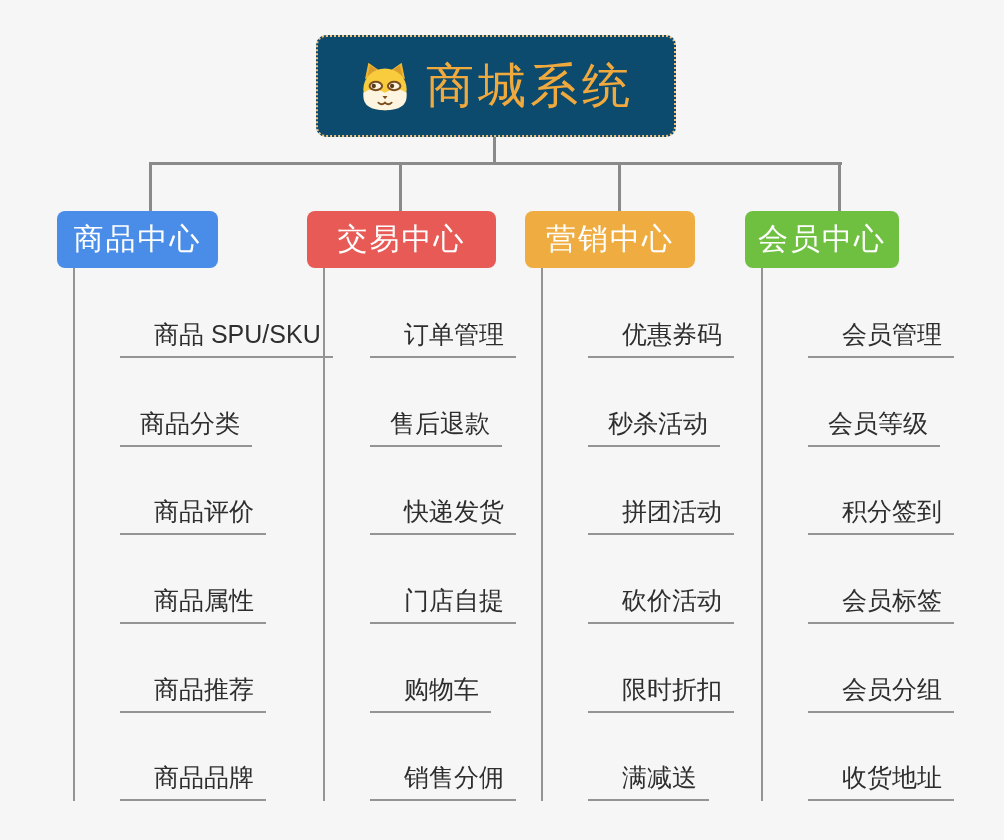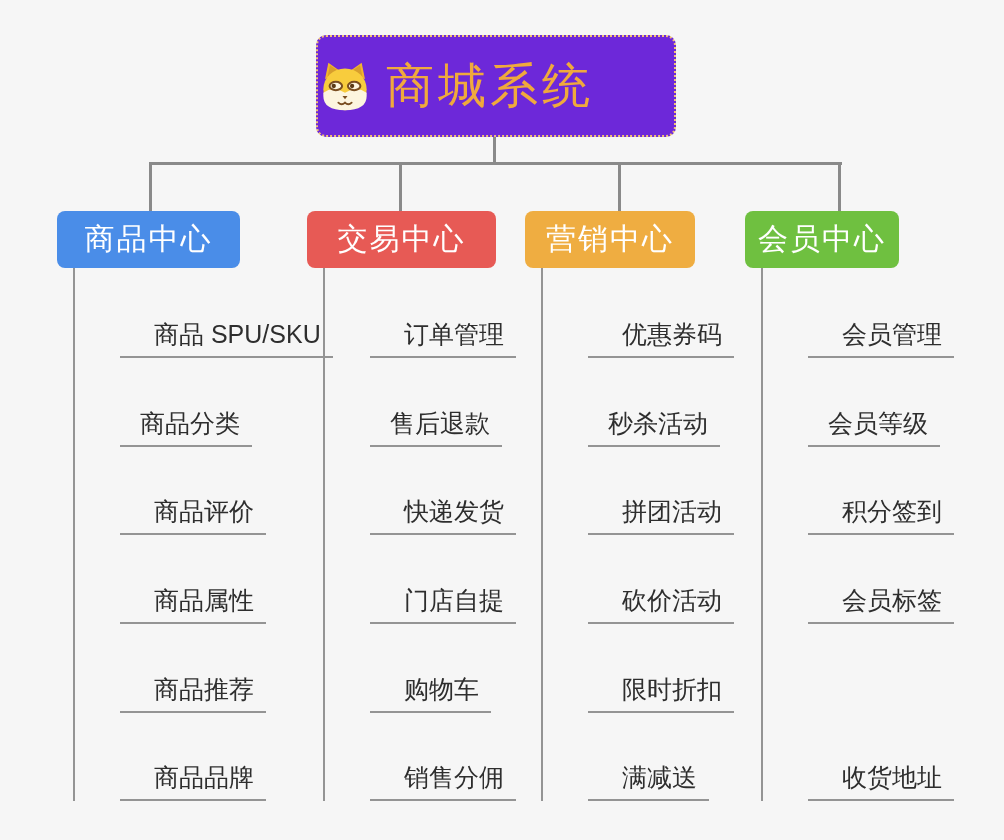--- a/index.html
+++ b/index.html
@@ -7,22 +7,22 @@
   body {
     font-family: "Liberation Sans", "DejaVu Sans", sans-serif;
     background:#f6f6f6;
     overflow:hidden;
   }
   .canvas { position:relative; width:1004px; height:840px; background:#f6f6f6; }
 
   
   .root-node {
     position:absolute; left:316px; top:35px; width:360px; height:102px;
-    background:#6d28d9; border:2px dotted #f2c276; border-radius:10px;
-    display:flex; align-items:center; gap:14px;
+    background:#0c4a6e; border:2px dotted #f2c276; border-radius:10px;
+    display:flex; align-items:center; justify-content:center; gap:14px;
     cursor:pointer;
   }
   .root-title {
     font-size:48px; letter-spacing:4px; color:#f0a93c; white-space:nowrap;
   }
 
   
   .conn { position:absolute; background:#8a8a8a; }
   .conn-stem  { left:493px; top:137px; width:3px; height:26px; }
   .conn-hbar  { left:149px; top:162px; width:693px; height:3px; }
@@ -37,21 +37,21 @@
   .branch-2 { left:307px; }
   .branch-3 { left:525px; }
   .branch-4 { left:745px; }
 
   .branch-box {
     position:absolute; left:0; top:0; height:57px;
     border-radius:8px; display:flex; align-items:center; justify-content:center;
     color:#ffffff; font-size:30px; letter-spacing:2px; white-space:nowrap;
     cursor:pointer;
   }
-  .branch-1 .branch-box { width:183px; }
+  .branch-1 .branch-box { width:161px; }
   .branch-2 .branch-box { width:189px; }
   .branch-3 .branch-box { width:170px; }
   .branch-4 .branch-box { width:154px; }
 
   .branch-vline {
     position:absolute; left:16px; top:57px; width:2px; height:533px;
     background:#949494;
   }
 
   .leaf {
@@ -136,16 +136,17 @@
     <div class="leaf leaf-6">满减送</div>
   </div>
 
   <div class="branch branch-4">
     <div class="branch-box" style="background-color: rgb(111, 192, 64);">会员中心</div>
     <div class="branch-vline"></div>
     <div class="leaf leaf-1">会员管理</div>
     <div class="leaf leaf-2">会员等级</div>
     <div class="leaf leaf-3">积分签到</div>
     <div class="leaf leaf-4">会员标签</div>
+    <div class="leaf leaf-5">会员分组</div>
     <div class="leaf leaf-6">收货地址</div>
   </div>
 
 </div>
 
 </body></html>

